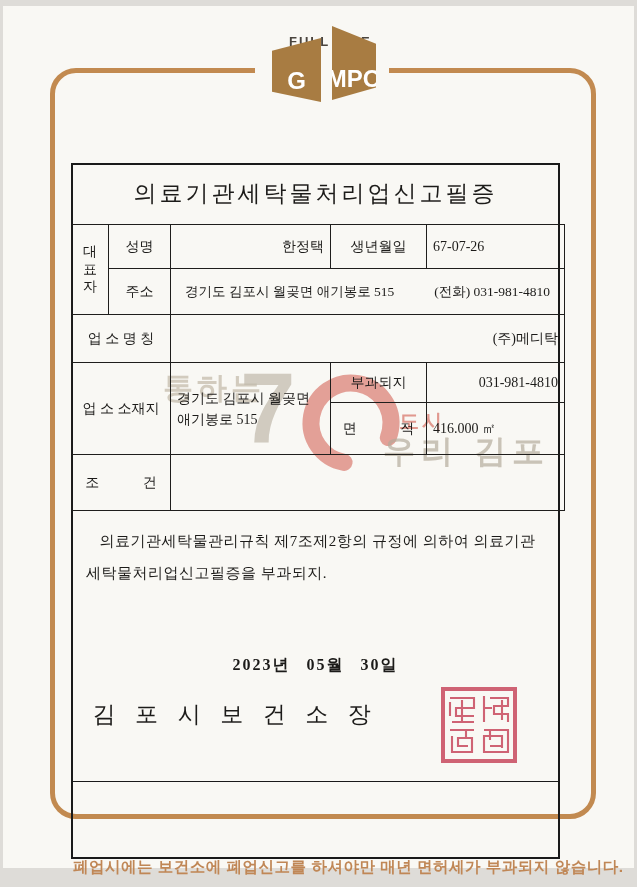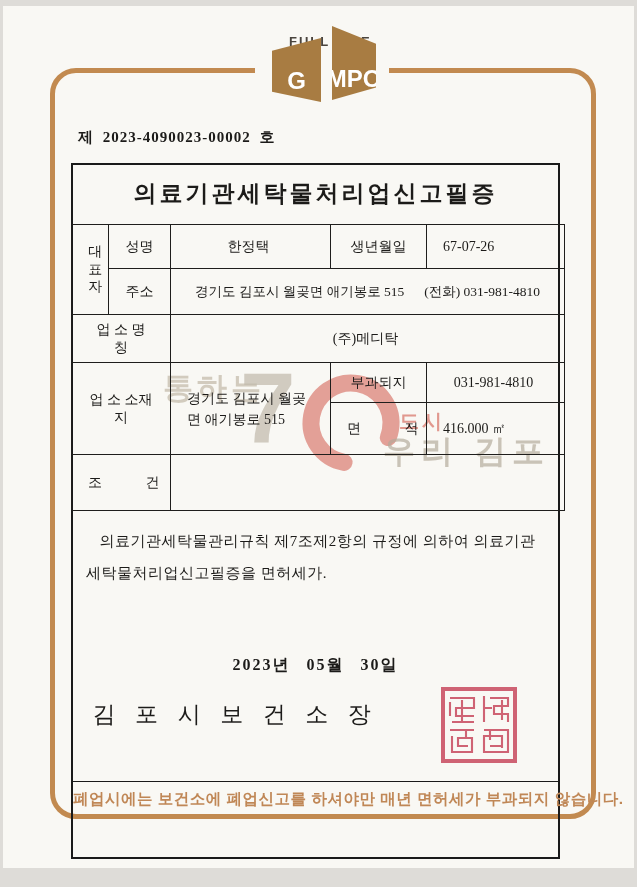--- a/index.html
+++ b/index.html
@@ -55,31 +55,31 @@
   .wm-ring{left:293px;top:362px;width:110px;height:110px;}
   .wm-t3{left:396px;top:402px;font-size:20px;letter-spacing:3px;color:rgba(206,72,58,.55);}
   .wm-t4{left:364px;top:424px;font-size:32px;letter-spacing:6px;color:rgba(178,170,153,.68);margin-left:16px;}
   
   .cert-box{
     position:absolute;left:68px;top:157px;width:489px;height:696px;
     border:2px solid #1a1a1a;z-index:5;box-sizing:border-box;background:transparent;
   }
   .cert-title{
     position:absolute;top:13px;left:0;width:100%;text-align:center;
-    font-size:23px;font-weight:bold;letter-spacing:3px;white-space:nowrap;
+    font-size:23px;font-weight:normal;letter-spacing:3px;white-space:nowrap;
   }
   
   table.cert{
     position:absolute;top:59px;left:-2px;width:calc(100% + 4px);
     border-collapse:collapse;table-layout:fixed;font-size:14px;
   }
-  table.cert td{border:1.4px solid #1f1e1c;padding:2px 16px;vertical-align:middle;background:transparent;}
+  table.cert td{border:1.4px solid #1f1e1c;padding:2px 6px;vertical-align:middle;background:transparent;}
   td.lbl{text-align:center;}
   .rep-vert{display:inline-block;width:1.05em;word-break:break-all;line-height:1.25;font-size:14px;text-align:center;}
-  .cell-left{text-align:center;padding-left:12px !important;}
+  .cell-left{text-align:right;padding-left:12px !important;}
   .cell-center{text-align:left;}
   .cell-right{text-align:left;padding-right:14px !important;}
   .addr-flex{display:flex;justify-content:space-between;align-items:center;white-space:nowrap;font-size:13.5px;padding:0 8px;}
   .spread2{letter-spacing:3.1em;margin-right:-3.1em;white-space:nowrap;}
   .wrap-addr{line-height:1.5;padding-left:6px;}
   
   .cert-body{
     position:absolute;top:360px;left:13px;right:13px;
     font-size:15px;line-height:2.15;text-indent:0.9em;letter-spacing:.5px;
   }
@@ -88,21 +88,21 @@
     font-size:16px;font-weight:bold;letter-spacing:2px;word-spacing:10px;margin-top:24px;
   }
   .cert-signer{
     position:absolute;top:534px;left:0;width:100%;text-align:left;
     font-size:23px;letter-spacing:.85em;text-indent:.85em;white-space:nowrap;z-index:7;
   }
   .seal{position:absolute;top:521px;left:367px;width:78px;height:78px;z-index:6;opacity:.85;}
   
   .divider{position:absolute;top:616px;left:0;width:100%;border-top:1.6px solid #1a1a1a;}
   .warning{
-    position:absolute;top:624px;left:0;width:100%;text-align:center;
+    position:absolute;top:692px;left:0;width:100%;text-align:center;
     font-family:"Liberation Sans","DejaVu Sans",sans-serif;
     font-weight:bold;font-size:15.5px;color:#c08756;letter-spacing:0.5px;white-space:nowrap;
   }
 </style>
 </head>
 <body>
 
 <div class="page">
 
   <div class="wm wm-t1">통하는</div>
@@ -118,21 +118,20 @@
   <div class="logo">
     <div class="logo-tagline">FULL LIFE</div>
     <div class="logo-left">
       <span class="logo-letter">G</span>
     </div>
     <div class="logo-right">
       <span class="logo-letter">MPO</span>
     </div>
   </div>
 
-  <div class="doc-no">제 2023-4090023-00002 호</div>
 
   <div class="cert-box">
     <div class="cert-title">의료기관세탁물처리업신고필증</div>
 
     <table class="cert">
       <colgroup>
           <col style="width:37px">
           <col style="width:62px">
           <col style="width:160px">
           <col style="width:96px">
@@ -171,21 +170,21 @@
         <td class="lbl"><span class="spread2">면적</span></td>
         <td class="cell-right">416.000 ㎡</td>
       </tr>
       <tr style="height:56px">
         <td colspan="2" class="lbl"><span class="spread2">조건</span></td>
         <td colspan="3"></td>
       </tr>
     </tbody>
       </table>
 
-    <div class="cert-body">의료기관세탁물관리규칙 제7조제2항의 규정에 의하여 의료기관세탁물처리업신고필증을 면허세가.</div>
+    <div class="cert-body">의료기관세탁물관리규칙 제7조제2항의 규정에 의하여 의료기관세탁물처리업신고필증을 부과되지.</div>
     <div class="cert-date">2023년 05월 30일</div>
     <div class="cert-signer">김포시보건소장</div>
 
     <svg class="seal" viewBox="0 0 78 78">
       <rect x="3" y="3" width="72" height="72" fill="none" stroke="#c84a5e" stroke-width="4"></rect>
       <g fill="none" stroke="#c84a5e" stroke-width="2.1">
         <path d="M10 12 h24 v10 h-18 v8 h18 M12 36 h22 M10 30 v-14 M22 14 v22"></path>
         <path d="M44 10 v26 M50 12 h18 v8 h-14 v8 h14 v8 M44 22 h8 M62 14 v20"></path>
         <path d="M10 44 h24 M12 50 v16 h20 v-14 h-14 v8 h10 M26 44 v8"></path>
         <path d="M44 44 h24 v22 h-24 v-16 h18 v10 h-12 M50 44 v10 M62 50 v12"></path>

